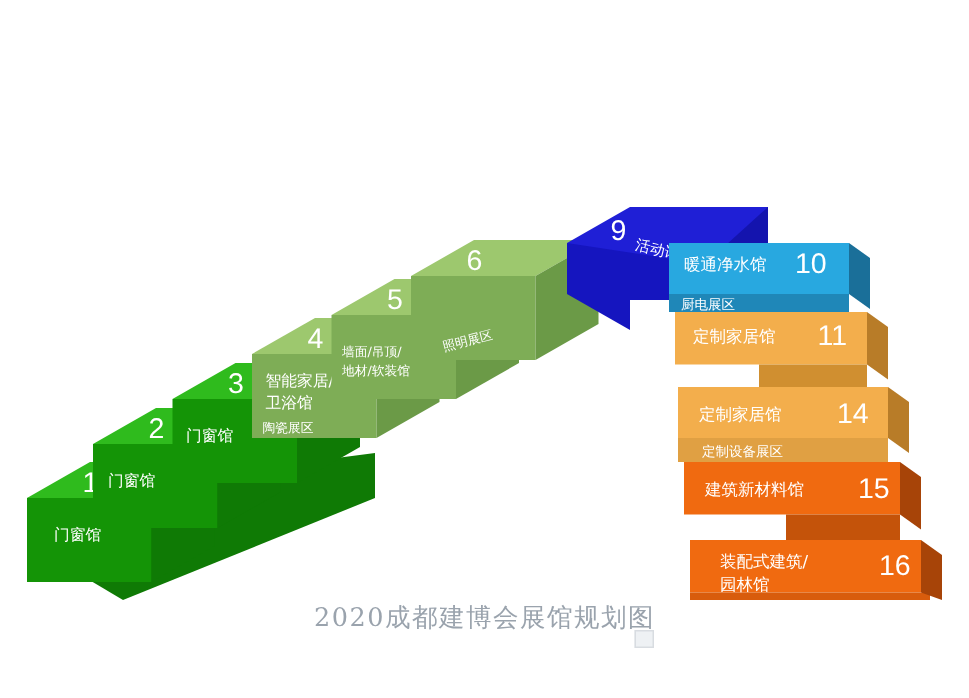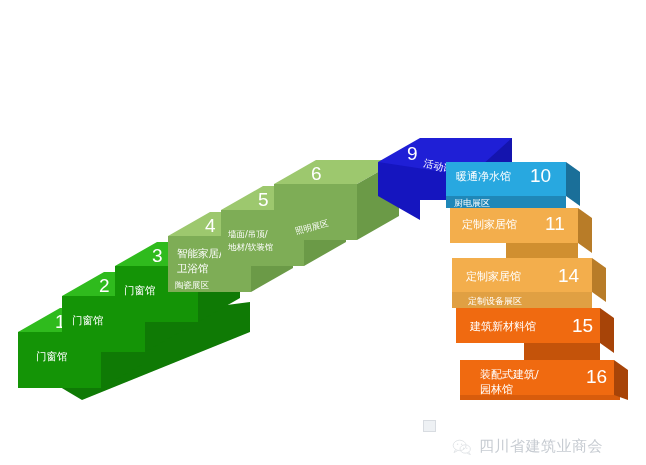--- a/index.html
+++ b/index.html
@@ -182,29 +182,17 @@
         <polygon points="18,232 18,262 101,288 101,232" fill="#0f7a05" opacity="0"></polygon>
       </g>
 
     </svg>
 
     <svg width="646" height="300" viewBox="0 0 646 300" style="position:absolute;left:0;top:0;pointer-events:none;z-index:-1" xmlns="http://www.w3.org/2000/svg">
       <polygon points="18,232 210,112 420,38 512,52 512,90 420,122 210,190 101,288 18,288" fill="none"></polygon>
     </svg>
   </div>
 
+  <div class="caption">2020成都建博会展馆规划图</div>
 
   <div class="corner-mark"></div>
-  <div class="footer">
-    <svg class="wc-icon" viewBox="0 0 24 20">
-      <ellipse cx="9" cy="8" rx="8" ry="6.5" fill="none" stroke="#b9c0c7" stroke-width="1.2"></ellipse>
-      <path d="M4 13 L2 17 L6.5 14.5" fill="none" stroke="#b9c0c7" stroke-width="1.2"></path>
-      <circle cx="6.5" cy="6.5" r="1" fill="#b9c0c7"></circle>
-      <circle cx="11.5" cy="6.5" r="1" fill="#b9c0c7"></circle>
-      <ellipse cx="16" cy="12.5" rx="6.5" ry="5.2" fill="none" stroke="#b9c0c7" stroke-width="1.2"></ellipse>
-      <path d="M20.5 16.5 L22.5 19.5 L18.5 17.8" fill="none" stroke="#b9c0c7" stroke-width="1.2"></path>
-      <circle cx="14" cy="11.5" r=".85" fill="#b9c0c7"></circle>
-      <circle cx="18" cy="11.5" r=".85" fill="#b9c0c7"></circle>
-    </svg>
-    <span class="org">四川省建筑业商会</span>
-  </div>
 
 </div>
 
 </body></html>

